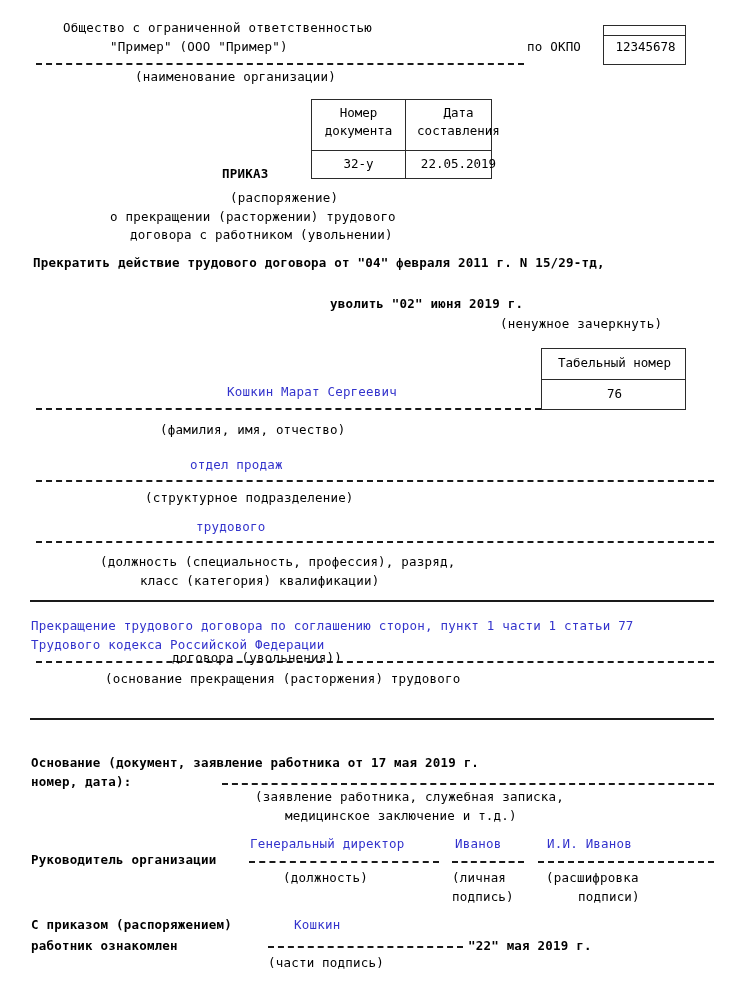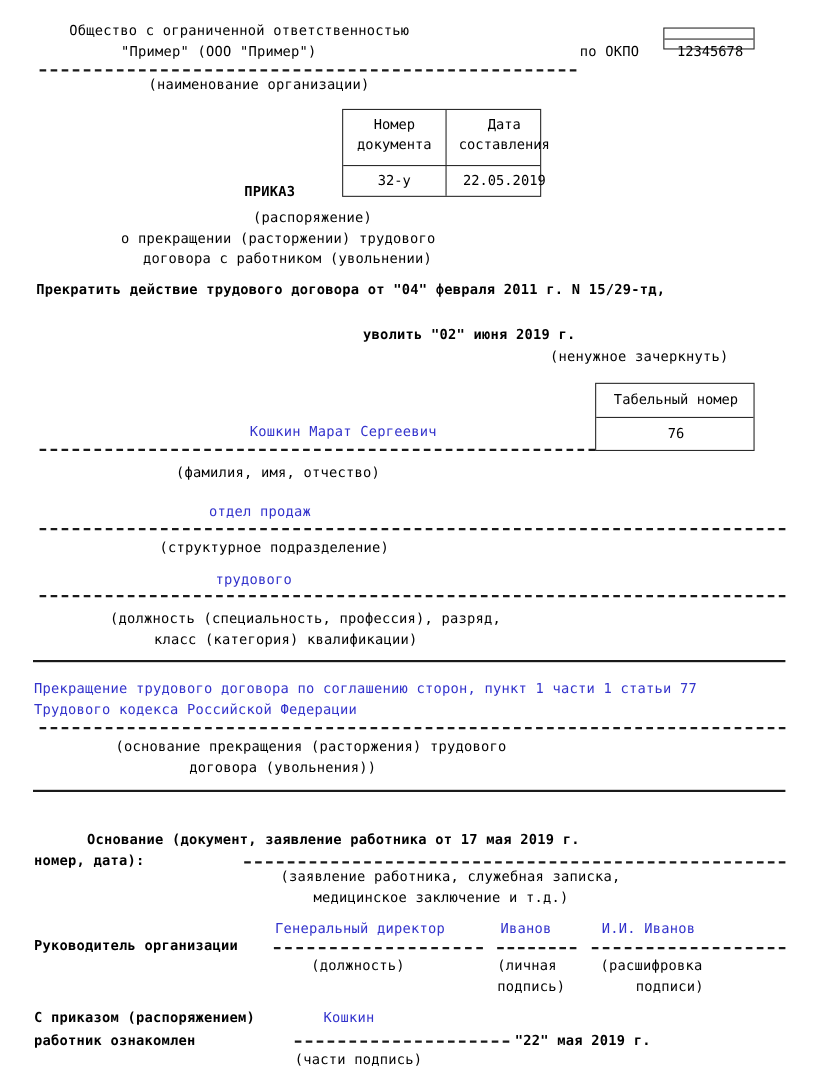--- a/index.html
+++ b/index.html
@@ -78,21 +78,21 @@
   <div class="t" style="left:63px; top:22px;">Общество с ограниченной ответственностью</div>
 
   <div class="t" style="left:110px; top:41px;">"Пример" (ООО "Пример")</div>
 
   <div class="dash" style="left:36px; top:63px; width:488px;"></div>
 
   <div class="t" style="left:135px; top:71px;">(наименование организации)</div>
 
   <div class="t" style="left:527px; top:41px;">по ОКПО</div>
 
-  <div class="box" style="left:603px; top:25px; width:83px; height:20px;">
+  <div class="box" style="left:603px; top:25px; width:83px; height:40px;">
     <div class="hdiv" style="top:9px;"></div>
     <div class="cell" style="left:0; top:15px; width:83px;">12345678</div>
   </div>
 
   <div class="box" style="left:311px; top:99px; width:181px; height:80px;">
     <div class="vdiv" style="left:93px;"></div>
     <div class="hdiv" style="top:50px;"></div>
 
     <div class="cell" style="left:0; top:7px; width:93px;">Номер</div>
     <div class="cell" style="left:0; top:25px; width:93px;">документа</div>
@@ -147,25 +147,25 @@
   <div class="solid" style="left:30px; top:600px; width:684px;"></div>
 
   <div class="t blue" style="left:31px; top:620px;">Прекращение трудового договора по соглашению сторон, пункт 1 части 1 статьи 77</div>
 
   <div class="t blue" style="left:31px; top:639px;">Трудового кодекса Российской Федерации</div>
 
   <div class="dash" style="left:36px; top:661px; width:678px;"></div>
 
   <div class="t" style="left:105px; top:673px;">(основание прекращения (расторжения) трудового</div>
 
-  <div class="t" style="left:172px; top:692px;">договора (увольнения))</div>
+  <div class="t" style="left:172px; top:652px;">договора (увольнения))</div>
 
   <div class="solid" style="left:30px; top:718px; width:684px;"></div>
 
-  <div class="t b" style="left:31px; top:757px;margin-left:48px;">Основание (документ, заявление работника от 17 мая 2019 г.</div>
+  <div class="t b" style="left:31px; top:757px;">Основание (документ, заявление работника от 17 мая 2019 г.</div>
 
   <div class="t b" style="left:31px; top:776px;">номер, дата):</div>
 
   <div class="dash" style="left:222px; top:783px; width:492px;"></div>
 
   <div class="t" style="left:255px; top:791px;">(заявление работника, служебная записка,</div>
 
   <div class="t" style="left:285px; top:810px;">медицинское заключение и т.д.)</div>
 
   <div class="t blue" style="left:250px; top:838px;">Генеральный директор</div>

